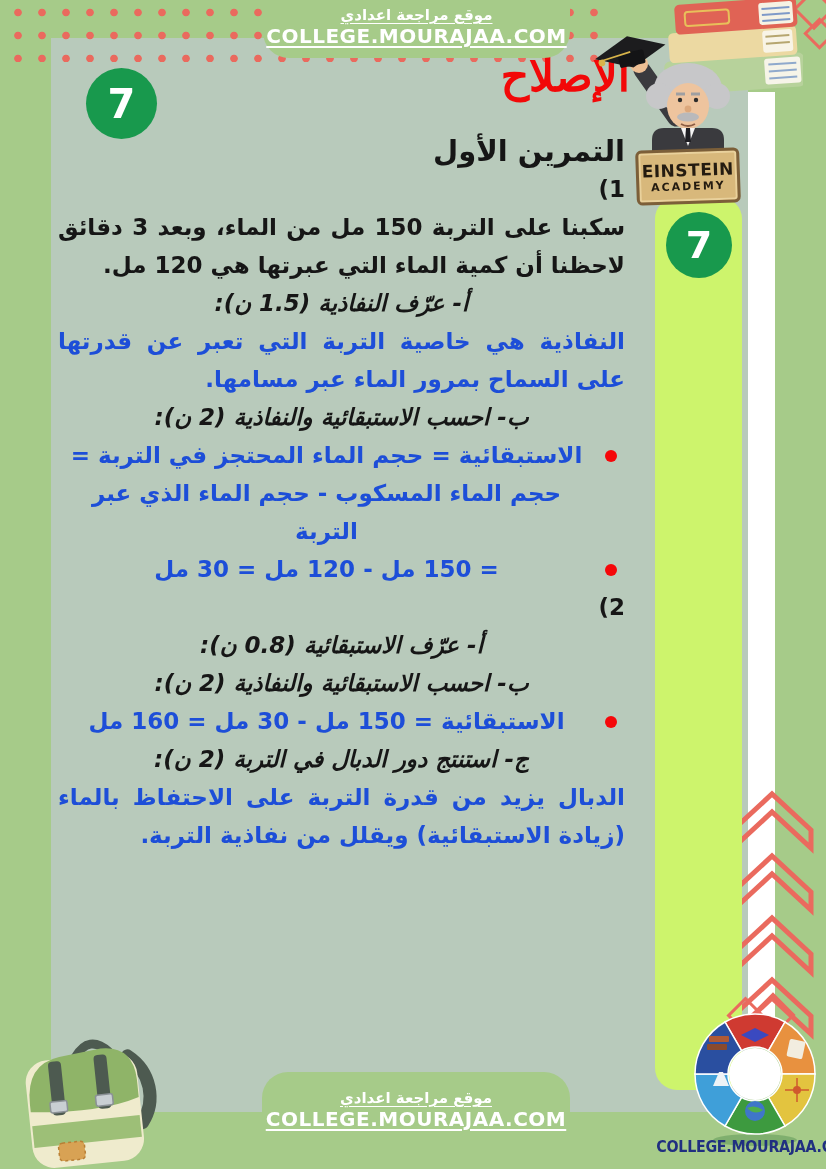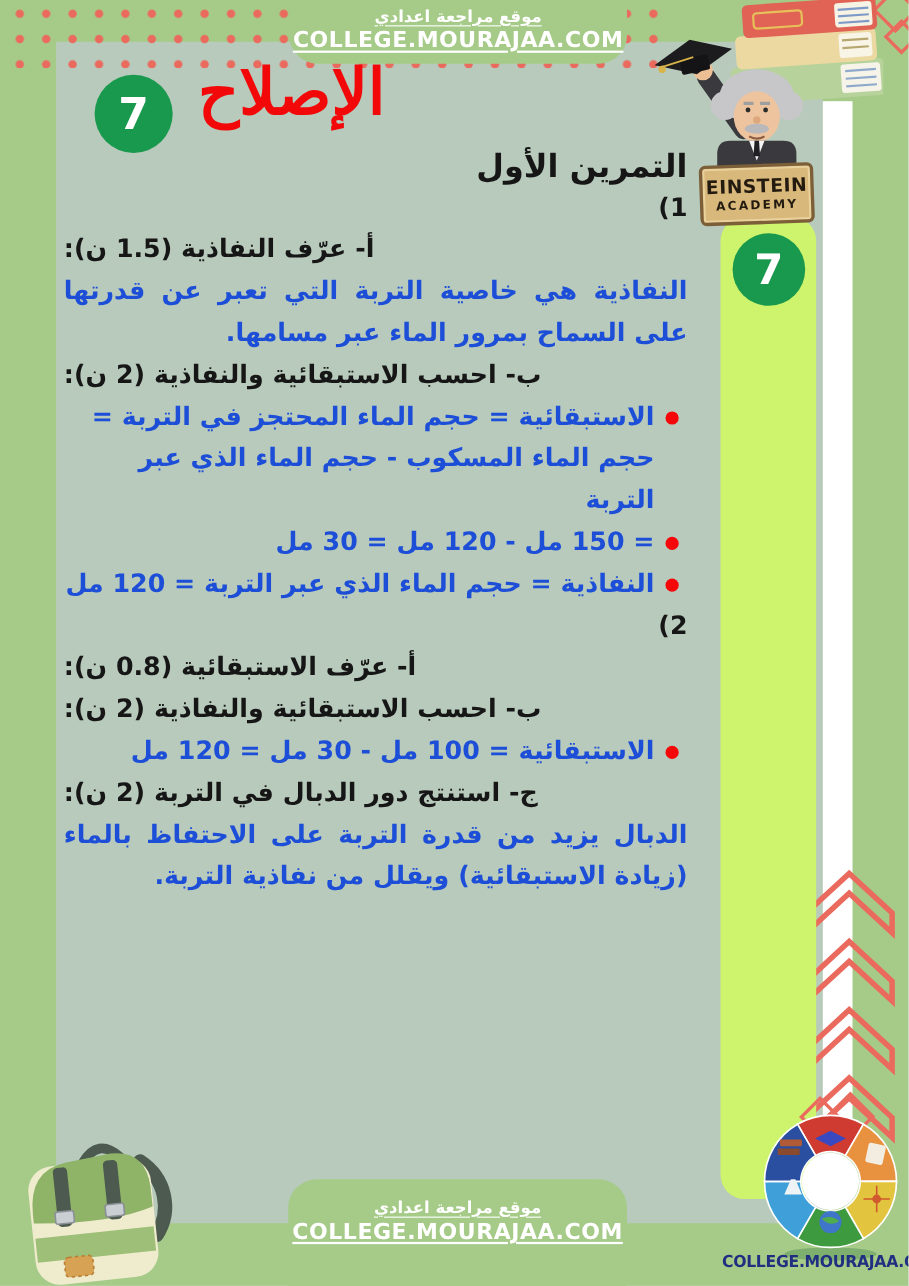--- a/index.html
+++ b/index.html
@@ -28,33 +28,33 @@
   .num-circle.right{left:666px;top:212px;width:66px;height:66px;font-size:38px;}
 
   
   .band{position:absolute;background:#a6cb89;z-index:5;text-align:center;color:#ffffff;}
   .band .l1{font-size:15px;font-weight:bold;text-decoration:underline;text-underline-offset:3px;display:inline-block;}
   .band .l2{font-size:20px;font-weight:bold;letter-spacing:.5px;text-decoration:underline;text-underline-offset:3px;display:inline-block;}
   .band.top{left:263px;top:0;width:307px;height:58px;border-radius:0 0 26px 26px;padding-top:5px;box-sizing:border-box;}
   .band.bottom{left:262px;top:1072px;width:308px;height:97px;border-radius:26px 26px 0 0;padding-top:16px;box-sizing:border-box;}
 
   
-  .title{position:absolute;left:180px;top:50px;width:450px;text-align:left;z-index:4;
-    color:#f20808;font-size:58px;font-weight:bold;font-family:"DejaVu Serif","Liberation Serif",serif;}
+  .title{position:absolute;left:180px;top:50px;width:450px;text-align:right;z-index:4;
+    color:#f20808;font-size:44px;font-weight:bold;font-family:"DejaVu Serif","Liberation Serif",serif;}
 
   
   .content{position:absolute;left:58px;top:132px;width:567px;z-index:4;direction:rtl;
     font-size:23px;line-height:38px;font-weight:bold;color:#161616;}
   .content .heading{font-size:29px;}
   .content p{margin:0;text-align:justify;}
-  .content .q{text-align:left;}
+  .content .q{text-align:center;font-style:italic;}
   .red{color:#1d4ed8;}
   .marker{direction:ltr;text-align:right;}
   .ans-list{list-style:none;margin:0;padding:0;}
-  .ans-list li{position:relative;padding-right:30px;}
+  .ans-list li{position:relative;padding-right:30px;text-align:center;}
   .ans-list li::before{content:"";position:absolute;right:8px;top:14px;width:12px;height:12px;border-radius:50%;background:#f50709;}
 
   
   .einstein{position:absolute;left:588px;top:0px;z-index:4;}
   .badge{position:absolute;left:636px;top:149px;width:104px;height:55px;z-index:5;transform:rotate(-2deg);
     background:#d8b87b;border:3px solid #7c5f39;border-radius:6px;box-sizing:border-box;
     display:flex;flex-direction:column;align-items:center;justify-content:center;box-shadow:inset 0 0 0 2px #e9d19c;}
   .badge .b1{font-size:17px;font-weight:900;color:#241b10;letter-spacing:.5px;line-height:19px;}
   .badge .b2{font-size:11px;font-weight:800;color:#241b10;letter-spacing:2px;line-height:13px;}
 
@@ -135,33 +135,33 @@
   </svg>
 
   <div class="badge">
     <div class="b1">EINSTEIN</div>
     <div class="b2">ACADEMY</div>
   </div>
 
   <div class="content">
     <div class="heading">التمرين الأول</div>
     <div class="marker">(1</div>
+    <p>سكبنا على التربة 150 مل من الماء، وبعد 3 دقائق لاحظنا أن كمية الماء التي عبرتها هي 120 مل.</p>
     <p class="q">أ- عرّف النفاذية (1.5 ن):</p>
     <p class="red">النفاذية هي خاصية التربة التي تعبر عن قدرتها على السماح بمرور الماء عبر مسامها.</p>
     <p class="q">ب- احسب الاستبقائية والنفاذية (2 ن):</p>
     <ul class="ans-list red">
       <li>الاستبقائية = حجم الماء المحتجز في التربة = حجم الماء المسكوب - حجم الماء الذي عبر التربة</li>
       <li>= 150 مل - 120 مل = 30 مل</li>
-      <li>النفاذية = حجم الماء الذي عبر التربة = 120 مل</li>
     </ul>
     <div class="marker">(2</div>
     <p class="q">أ- عرّف الاستبقائية (0.8 ن):</p>
     <p class="q">ب- احسب الاستبقائية والنفاذية (2 ن):</p>
     <ul class="ans-list red">
-      <li>الاستبقائية = 100 مل - 30 مل = 120 مل</li>
+      <li>الاستبقائية = 150 مل - 30 مل = 160 مل</li>
     </ul>
     <p class="q">ج- استنتج دور الدبال في التربة (2 ن):</p>
     <p class="red">الدبال يزيد من قدرة التربة على الاحتفاظ بالماء (زيادة الاستبقائية) ويقلل من نفاذية التربة.</p>
   </div>
 
   <div class="band bottom">
     <div><span class="l1">موقع مراجعة اعدادي</span></div>
     <div><span class="l2">COLLEGE.MOURAJAA.COM</span></div>
   </div>
 

